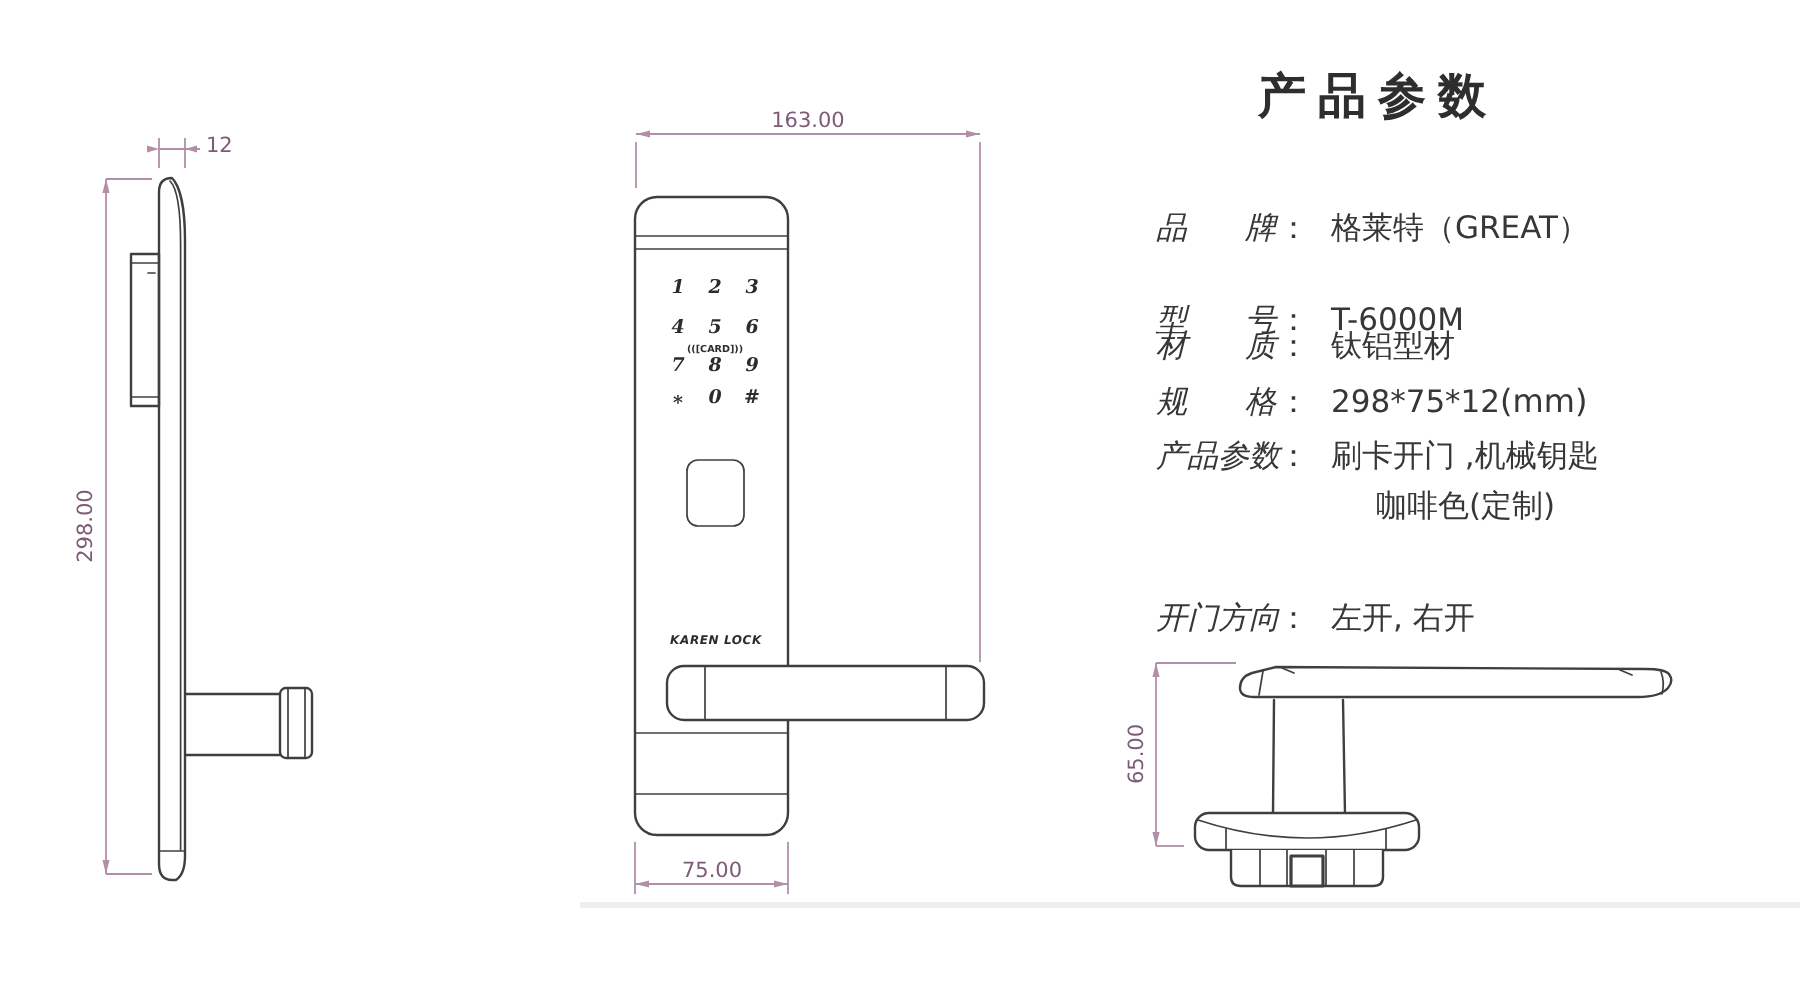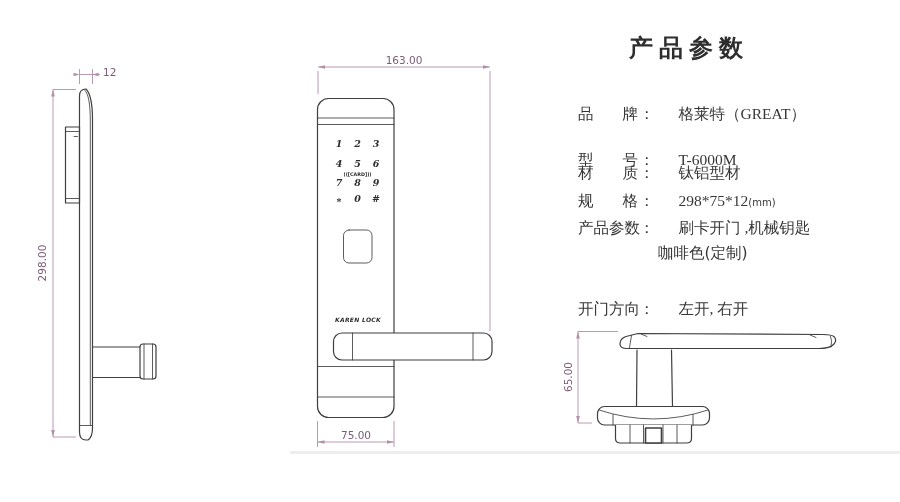--- a/index.html
+++ b/index.html
@@ -17,26 +17,26 @@
   .dtx {fill:#7e5b76;font-size:10.5px;font-family:"DejaVu Sans","Liberation Sans",sans-serif;}
   .kp  {fill:#2c2c2c;font:italic bold 9.5px "DejaVu Serif","Liberation Serif",serif;}
   .card{fill:#2c2c2c;font-weight:bold;font-size:4.8px;font-family:"DejaVu Sans",sans-serif;}
   .brand{fill:#2c2c2c;font-style:italic;font-weight:bold;font-size:6px;letter-spacing:.3px;
          font-family:"DejaVu Sans",sans-serif;}
 
   
   .title{position:absolute;left:629px;top:32px;font-size:24px;font-weight:bold;
          letter-spacing:6px;color:#2e2e2e;white-space:nowrap;}
   .spec-row{position:absolute;left:578px;font-size:15.5px;color:#373737;white-space:nowrap;line-height:20px;}
-  .spec-label{display:inline-block;width:60px;text-align:justify;text-align-last:justify;
+  .spec-label{display:inline-block;width:60px;text-align:justify;text-align-last:justify;font-style:italic;
               -moz-text-align-last:justify;}
   .spec-colon{margin:0 1px;}
-  .spec-value{margin-left:23px;font-family:Liberation Serif, serif;}
-  .unit{font-size:10px;text-align:right;}
-  .second-line{margin-left:80px;}
+  .spec-value{margin-left:10px;}
+  .unit{font-size:16px;text-align:right;}
+  .second-line{margin-left:110px;}
   .scan-band{position:absolute;left:290px;top:451px;width:610px;height:3px;background:#f0eded;}
 </style>
 </head>
 <body>
 
 <div class="stage">
 
   <svg width="900" height="502" viewBox="0 0 900 502">
 
     <g>

